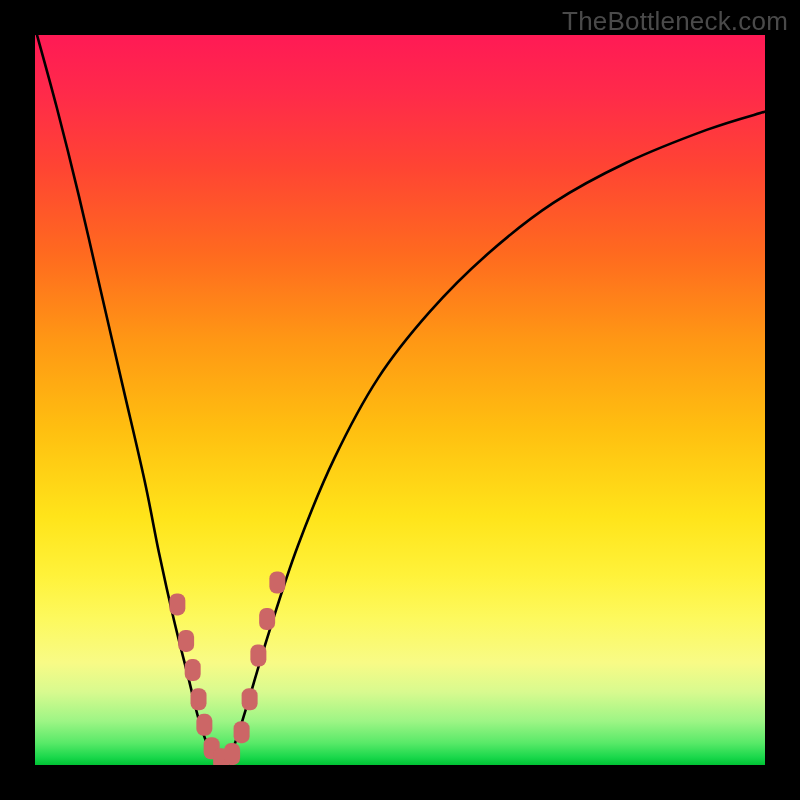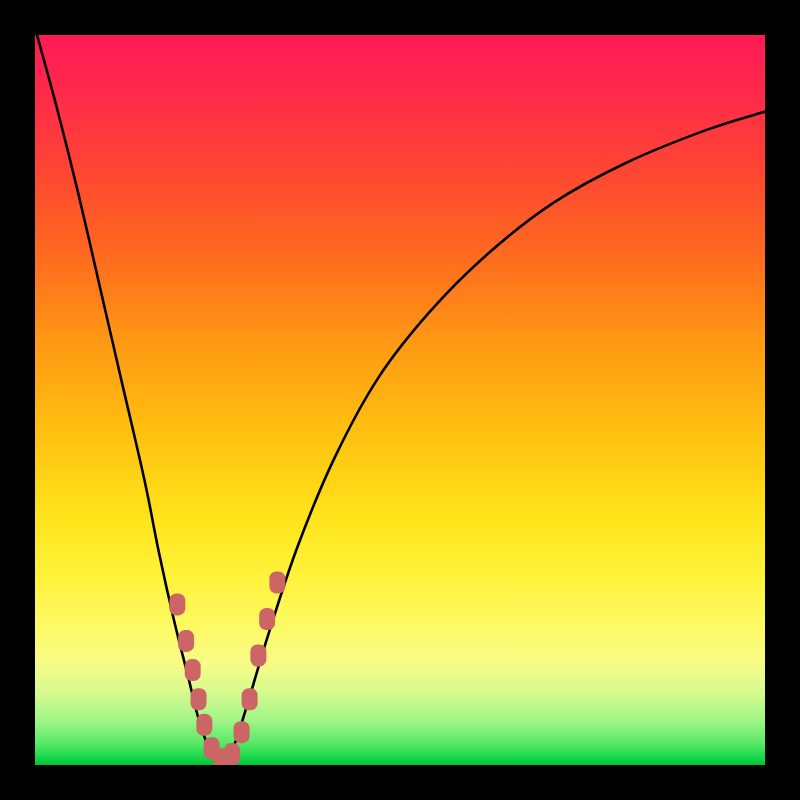--- a/index.html
+++ b/index.html
@@ -57,20 +57,21 @@
     position: absolute;
     left: 0; top: 0;
     width: 730px; height: 730px;
   }
 </style>
 </head>
 <body>
 
 <div class="frame">
 
+  <div class="watermark">TheBottleneck.com</div>
 
   <div class="plot">
     <svg class="curve" viewBox="0 0 730 730" preserveAspectRatio="none">
       <path id="curve-path" fill="none" stroke="#000" stroke-width="2.6" stroke-linecap="round" stroke-linejoin="round" d="M 0,-7.2999999999999545 C 3.9419999999999997,7.154000000000037 14.015999999999998,42.778000000000006 21.9,73 C 29.784,103.222 35.916,127.75000000000003 43.8,160.60000000000002 C 51.684,193.45000000000002 57.816,221.336 65.7,255.5 C 73.584,289.664 79.716,316.236 87.6,350.4 C 95.484,384.56399999999996 102.92999999999999,415.07800000000003 109.5,445.3 C 116.07000000000001,475.522 118.84400000000001,493.33399999999995 124.10000000000001,518.3 C 129.356,543.266 133.444,561.662 138.7,584 C 143.956,606.338 148.701,624.004 153.29999999999998,642.4 C 157.89899999999997,660.7959999999999 160.308,673.0600000000001 164.25,686.2 C 168.192,699.34 171.25799999999998,707.9102 175.2,715.4 C 179.142,722.8897999999999 182.208,727.81 186.15,727.81 C 190.092,727.81 192.50100000000003,725.5178 197.10000000000002,715.4 C 201.699,705.2822 205.13,692.624 211.7,671.6 C 218.26999999999998,650.576 224.402,627.508 233.6,598.6 C 242.798,569.692 250.97400000000002,542.536 262.8,511 C 274.626,479.464 284.84599999999995,453.622 299.29999999999995,423.40000000000003 C 313.75399999999996,393.17800000000005 326.018,369.38 343.09999999999997,343.09999999999997 C 360.18199999999996,316.81999999999994 374.49,299.73799999999994 394.20000000000005,277.4 C 413.9100000000001,255.06199999999998 430.26200000000006,238.71000000000006 452.6,219.00000000000006 C 474.938,199.29000000000005 493.33399999999995,184.325 518.3,167.89999999999998 C 543.266,151.47499999999997 563.706,140.89 591.3000000000001,127.75 C 618.8940000000001,114.61 646.634,104.09799999999998 671.6,94.89999999999998 C 696.566,85.70199999999997 719.488,79.93499999999997 730,76.64999999999998"></path>
       <g id="markers">
           <rect x="134.35" y="558.4" width="16" height="22" rx="7" ry="7" fill="#cc6666"></rect>
           <rect x="143.10999999999999" y="594.9" width="16" height="22" rx="7" ry="7" fill="#cc6666"></rect>
           <rect x="149.68" y="624.1" width="16" height="22" rx="7" ry="7" fill="#cc6666"></rect>
           <rect x="155.51999999999998" y="653.3" width="16" height="22" rx="7" ry="7" fill="#cc6666"></rect>
           <rect x="161.35999999999999" y="678.85" width="16" height="22" rx="7" ry="7" fill="#cc6666"></rect>

